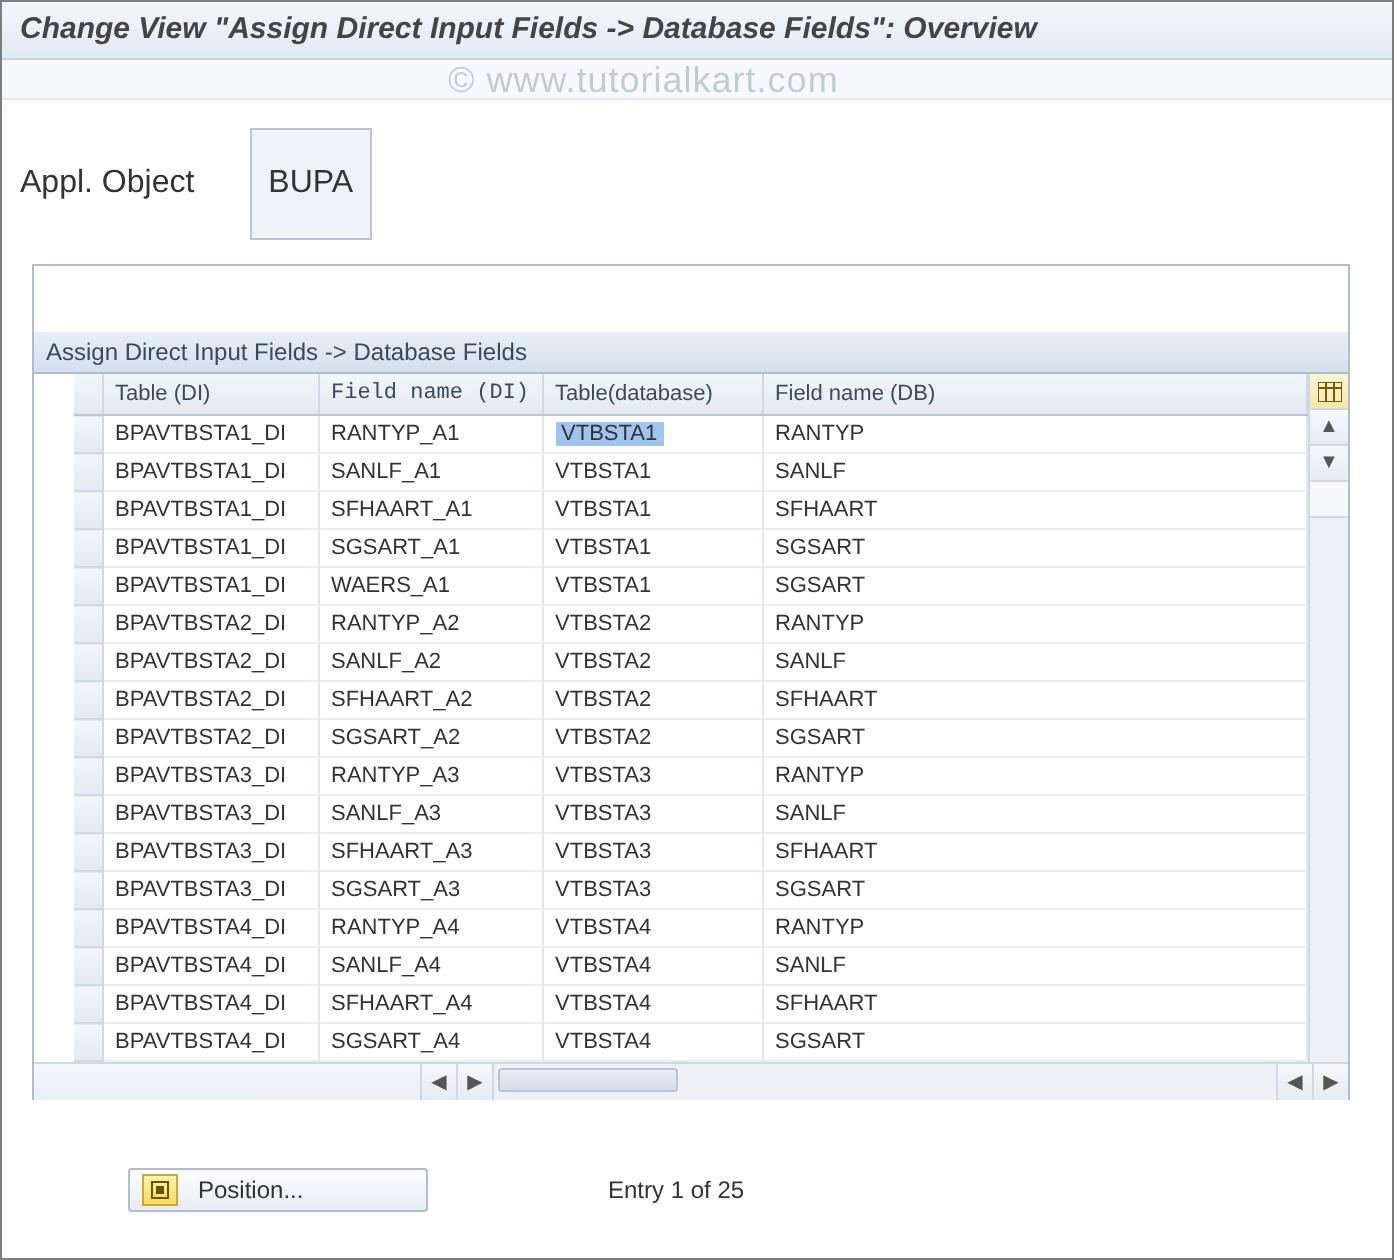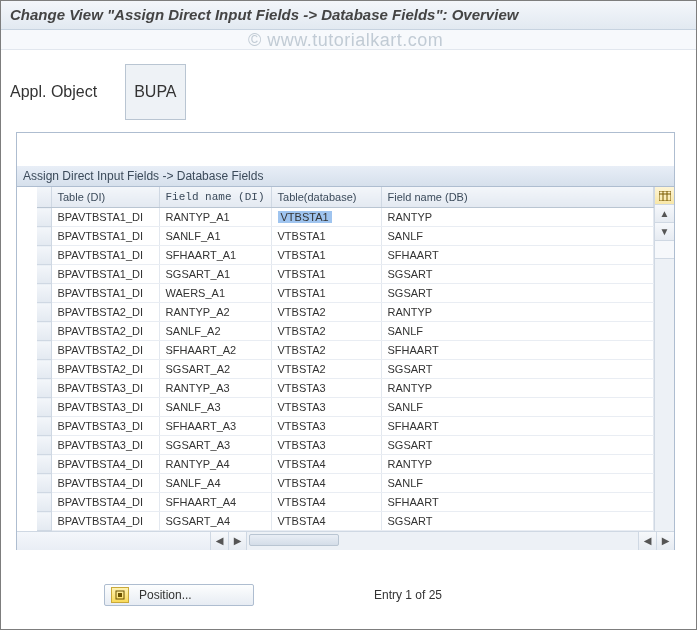--- a/index.html
+++ b/index.html
@@ -20,21 +20,21 @@
     border-bottom: 1px solid #c7d3e0;
     padding: 6px 10px;
     font-size: 15px;
     font-style: italic;
     font-weight: bold;
     color: #444;
   }
   .watermark {
     position: absolute;
     top: 30px;
-    left: 248px;
+    left: 224px;
     font-size: 18px;
     color: rgba(150,165,180,0.55);
     letter-spacing: 0.5px;
     pointer-events: none;
     z-index: 50;
   }
   .toolbar-strip {
     height: 20px;
     background: #f7f9fc;
     border-bottom: 1px solid #e2e7ee;
@@ -149,22 +149,22 @@
   .hthumb {
     position:absolute; left:2px; top:2px; height:12px; width:90px;
     background:linear-gradient(#e9eef5,#d4dde8);
     border:1px solid #b9c5d2; border-radius:2px;
   }
   .hspacer-left { width:194px; border-right:1px solid #cfd8e3; height:18px; background:linear-gradient(#f4f7fb,#e9eef5);}
   .footer {
     margin-top: 34px;
     display:flex;
     align-items:center;
-    gap: 120px;
-    padding-left: 104px;
+    gap: 90px;
+    padding-left: 64px;
     font-size:12px;
     color:#333;
   }
   .btn {
     display:inline-flex;
     align-items:center;
     gap:10px;
     border:1px solid #aebdd0;
     background:linear-gradient(#fdfefe,#e7ecf3);
     padding: 2px 18px 2px 6px;

